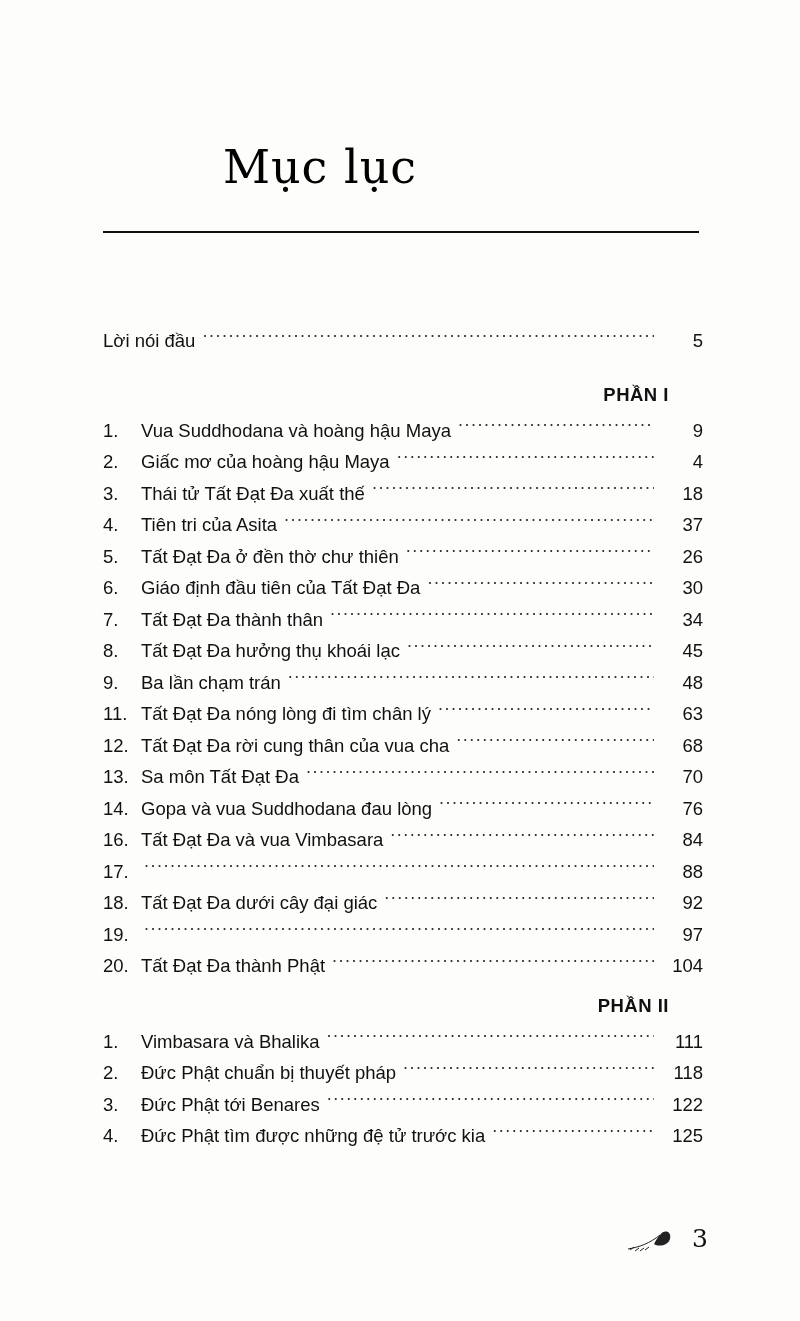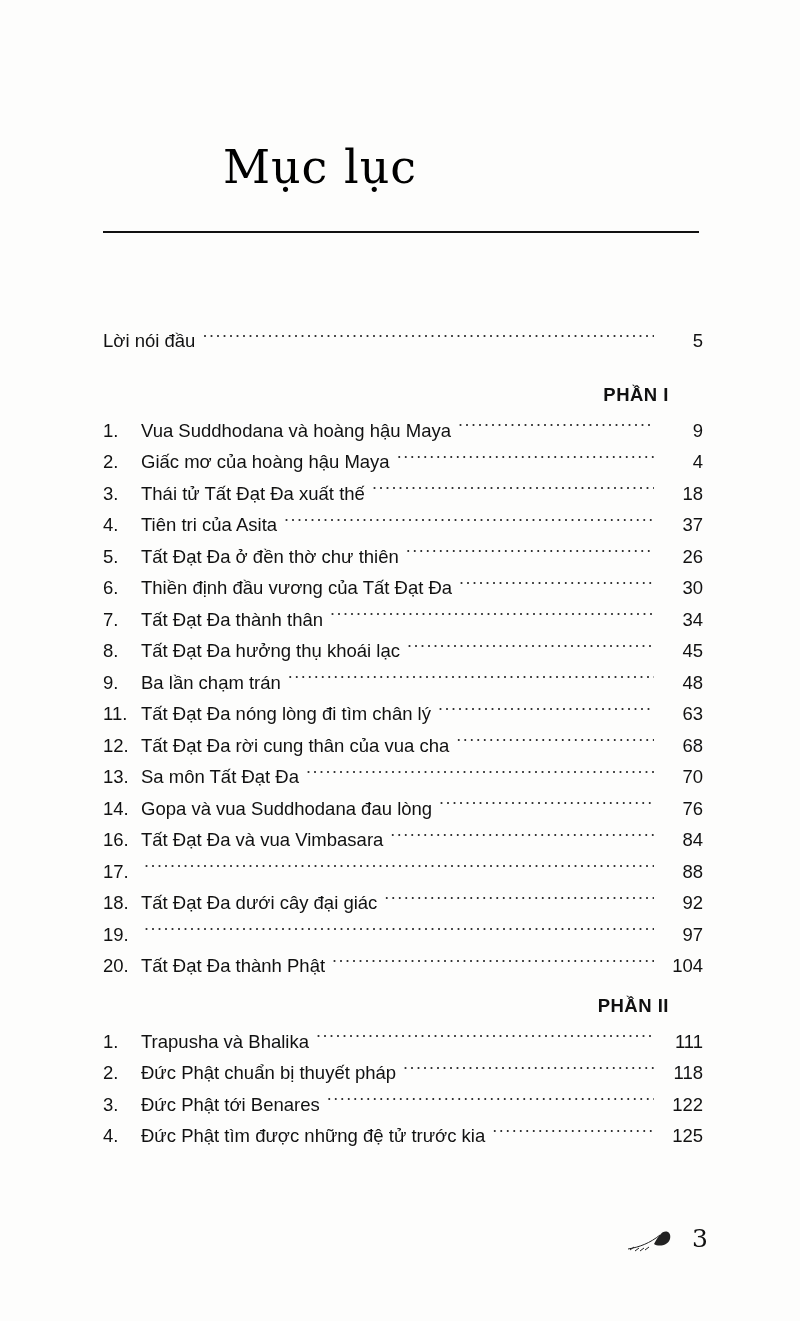--- a/index.html
+++ b/index.html
@@ -160,21 +160,21 @@
       <span class="pg">37</span>
     </div>
     <div class="row">
       <span class="num">5.</span>
       <span class="label">Tất Đạt Đa ở đền thờ chư thiên</span>
       <span class="dots"></span>
       <span class="pg">26</span>
     </div>
     <div class="row">
       <span class="num">6.</span>
-      <span class="label">Thiền định đầu vương của Tất Đạt Đa</span>
+      <span class="label">Giáo định đầu tiên của Tất Đạt Đa</span>
       <span class="dots"></span>
       <span class="pg">30</span>
     </div>
     <div class="row">
       <span class="num">7.</span>
       <span class="label">Tất Đạt Đa thành thân</span>
       <span class="dots"></span>
       <span class="pg">34</span>
     </div>
     <div class="row">
@@ -239,21 +239,21 @@
       <span class="num">20.</span>
       <span class="label">Tất Đạt Đa thành Phật</span>
       <span class="dots"></span>
       <span class="pg">104</span>
     </div>
 
     <div class="part">PHẦN II</div>
 
     <div class="row">
       <span class="num">1.</span>
-      <span class="label">Trapusha và Bhalika</span>
+      <span class="label">Vimbasara và Bhalika</span>
       <span class="dots"></span>
       <span class="pg">111</span>
     </div>
     <div class="row">
       <span class="num">2.</span>
       <span class="label">Đức Phật chuẩn bị thuyết pháp</span>
       <span class="dots"></span>
       <span class="pg">118</span>
     </div>
     <div class="row">

